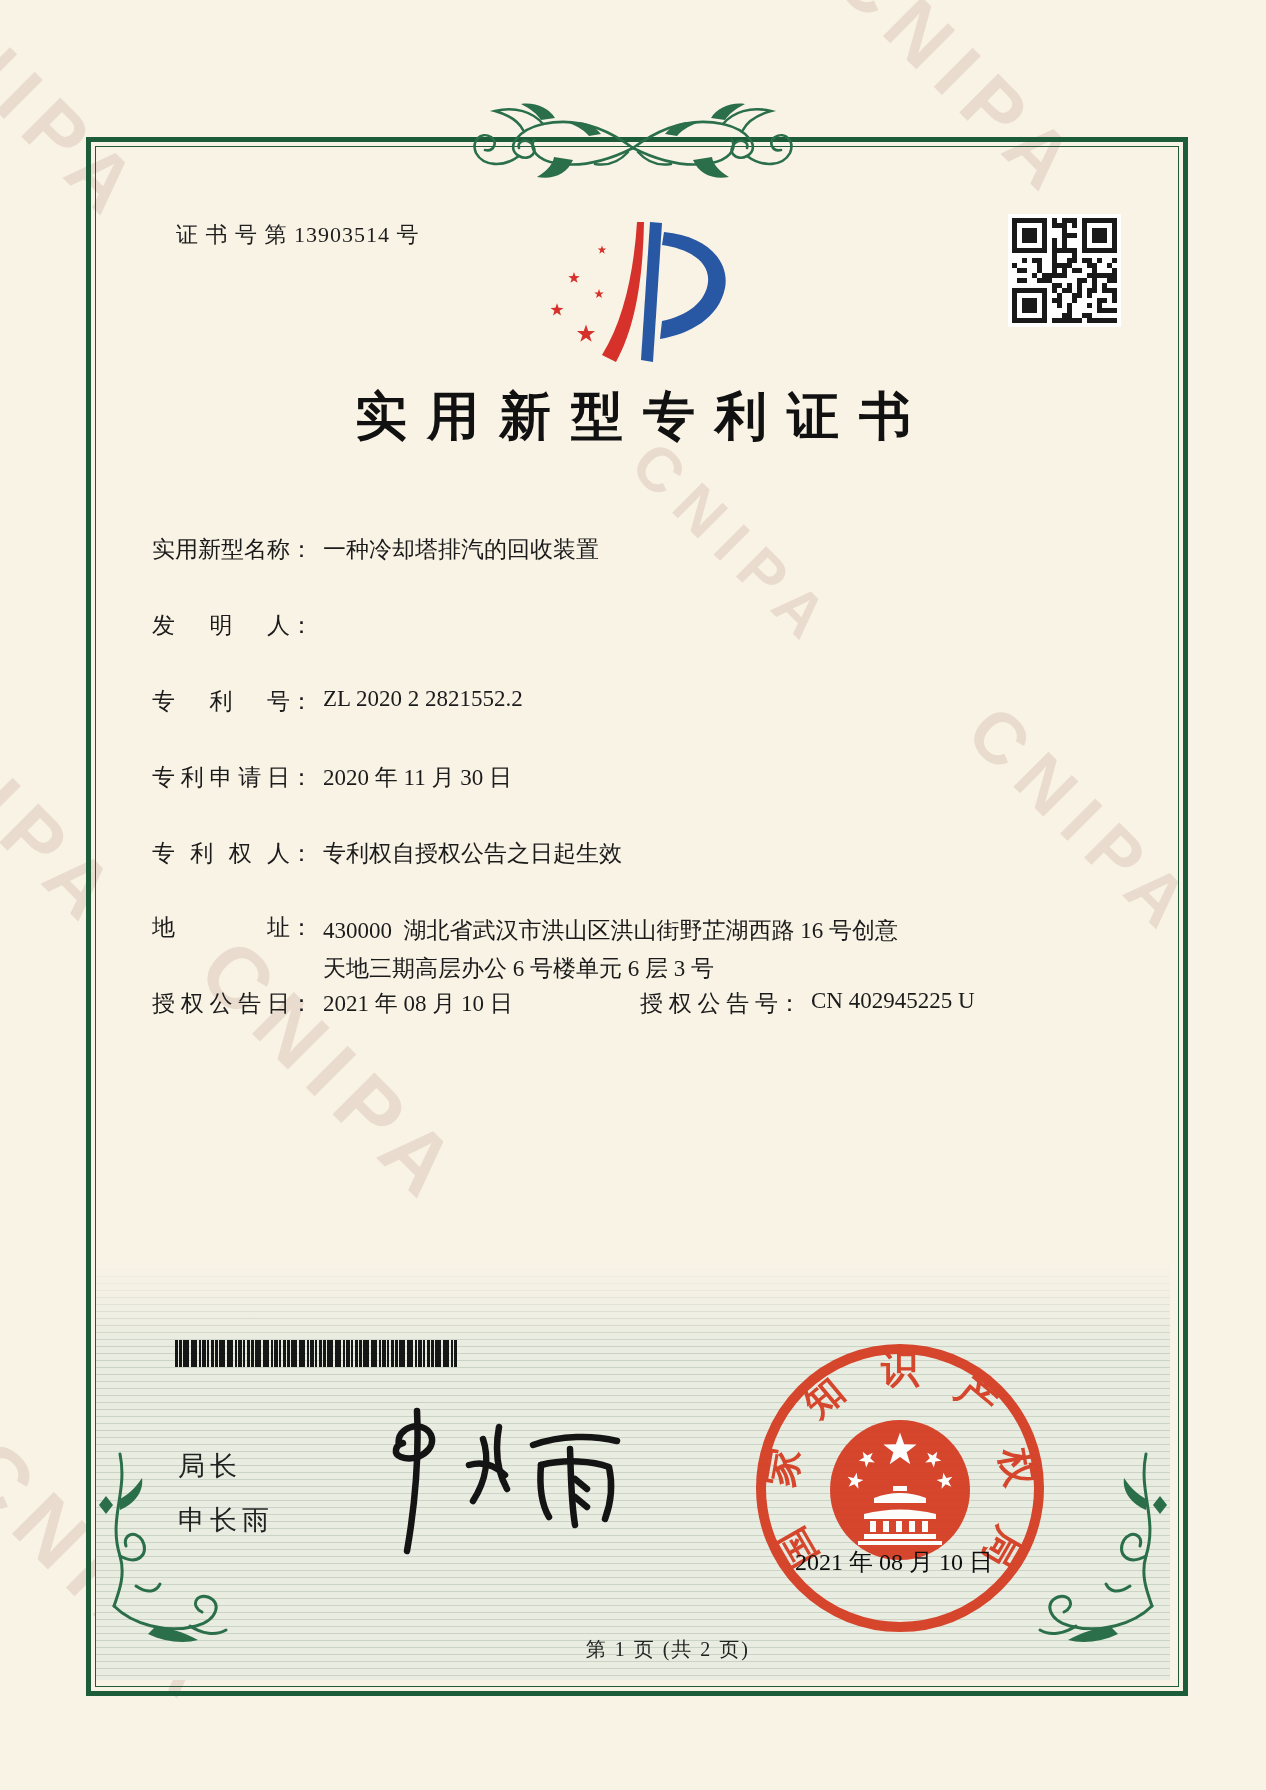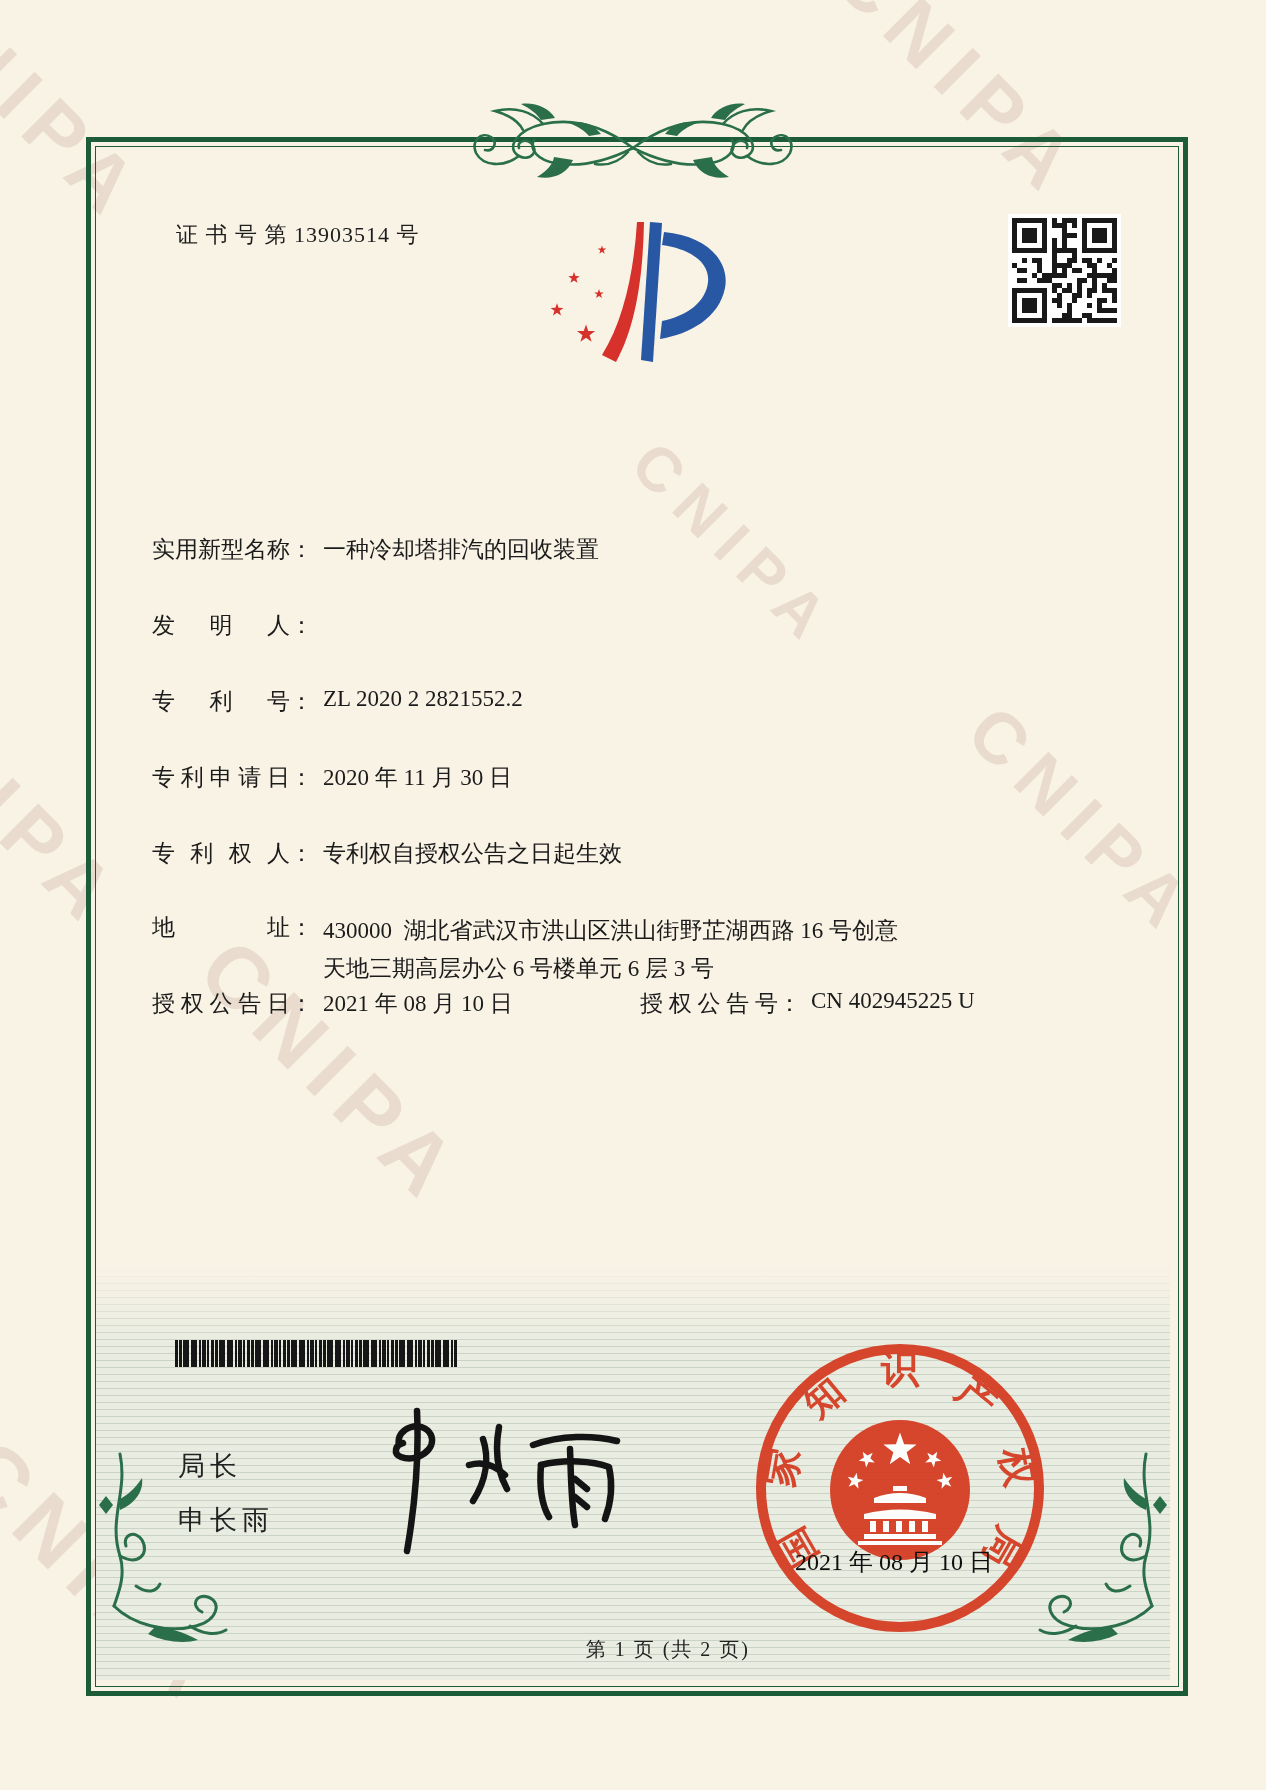--- a/index.html
+++ b/index.html
@@ -287,20 +287,21 @@
           </div>
         </div>
         <div style="position: absolute; left: 0px; top: 70px; width: 35px; height: 35px; background: rgb(25, 25, 25);">
           <div style="position: absolute; left: 5px; top: 5px; width: 25px; height: 25px; background: rgb(255, 255, 255);">
             <div style="position: absolute; left: 5px; top: 5px; width: 15px; height: 15px; background: rgb(25, 25, 25);"></div>
           </div>
         </div>
       </div>
   </div>
 
+  <div class="title">实用新型专利证书</div>
 
   <div class="frow" style="top:534px;">
     <span class="flabel">
         <span>实</span>
         <span>用</span>
         <span>新</span>
         <span>型</span>
         <span>名</span>
         <span>称</span>
       </span>

